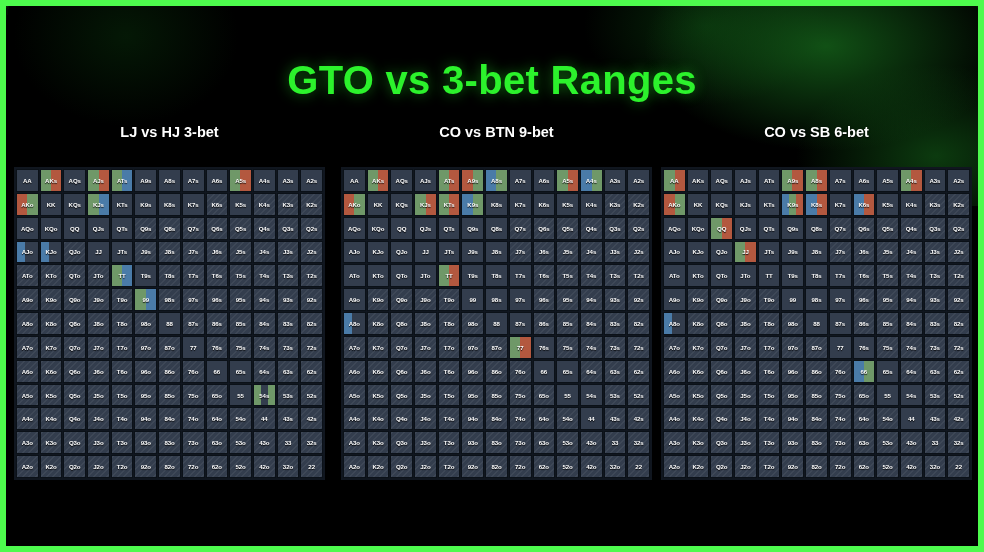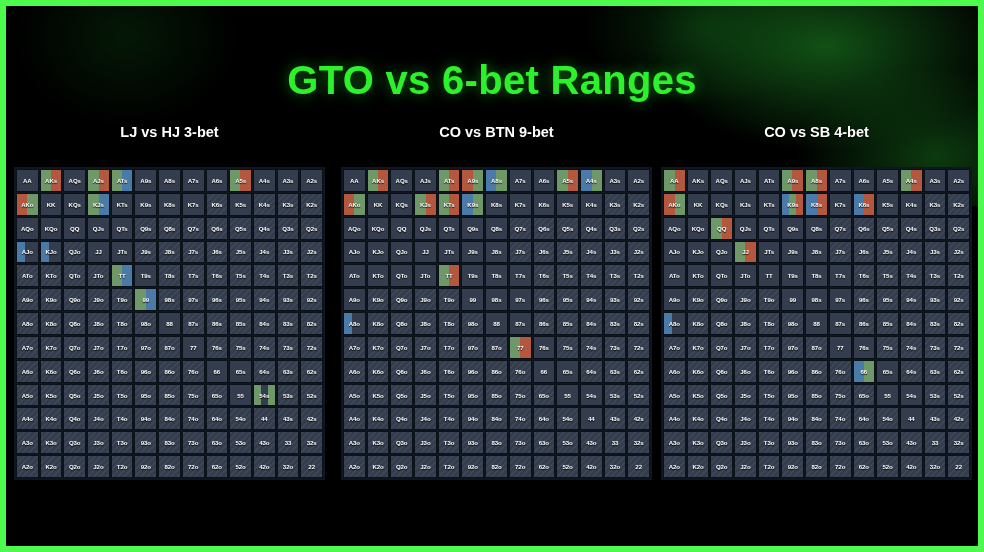--- a/index.html
+++ b/index.html
@@ -83,21 +83,21 @@
   #panel2 { left:335px; }
   #panel3 { left:655px; }
   #panel1 .grid, #panel2 .grid, #panel3 .grid { width:311px; height:313px; }
 </style>
 </head>
 <body>
 
 <div id="frame">
   <div id="bgtex"></div>
 
-  <div id="title">GTO vs 6-bet Ranges</div>
+  <div id="title">GTO vs 3-bet Ranges</div>
 
   <div class="panel" id="panel1">
     <div class="panel-title">LJ vs HJ 3-bet</div>
     <div class="grid">
         <div class="cell">
           <div class="fill" style="background: rgb(51, 61, 77);"></div>
           <span>AA</span>
         </div>
         <div class="cell">
           <div class="fill" style="background: linear-gradient(90deg, rgb(111, 152, 104) 0%, rgb(111, 152, 104) 50%, rgb(179, 88, 63) 50%, rgb(179, 88, 63) 100%) rgb(51, 61, 77);"></div>
@@ -1450,21 +1450,21 @@
           <span>32o</span>
         </div>
         <div class="cell fold">
           <div class="fill"></div>
           <span>22</span>
         </div>
       </div>
   </div>
 
   <div class="panel" id="panel3">
-    <div class="panel-title">CO vs SB 4-bet</div>
+    <div class="panel-title">CO vs SB 6-bet</div>
     <div class="grid">
         <div class="cell">
           <div class="fill" style="background: linear-gradient(90deg, rgb(111, 152, 104) 0%, rgb(111, 152, 104) 50%, rgb(179, 88, 63) 50%, rgb(179, 88, 63) 100%) rgb(51, 61, 77);"></div>
           <span>AA</span>
         </div>
         <div class="cell">
           <div class="fill" style="background: rgb(51, 61, 77);"></div>
           <span>AKs</span>
         </div>
         <div class="cell">

